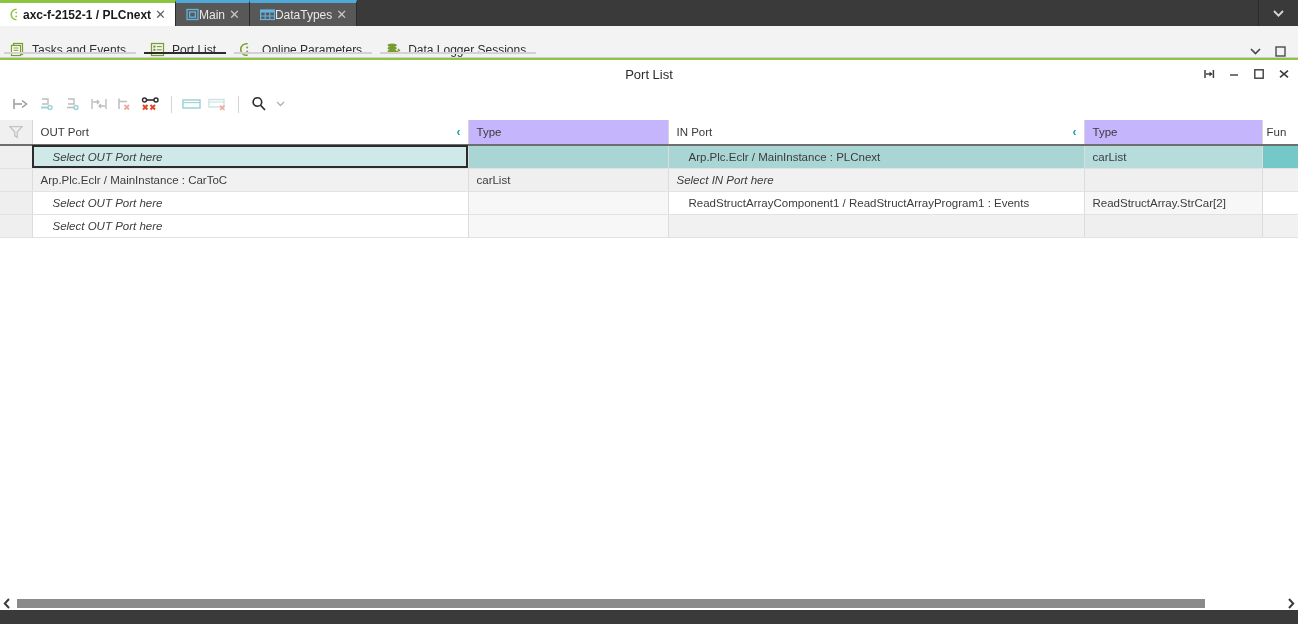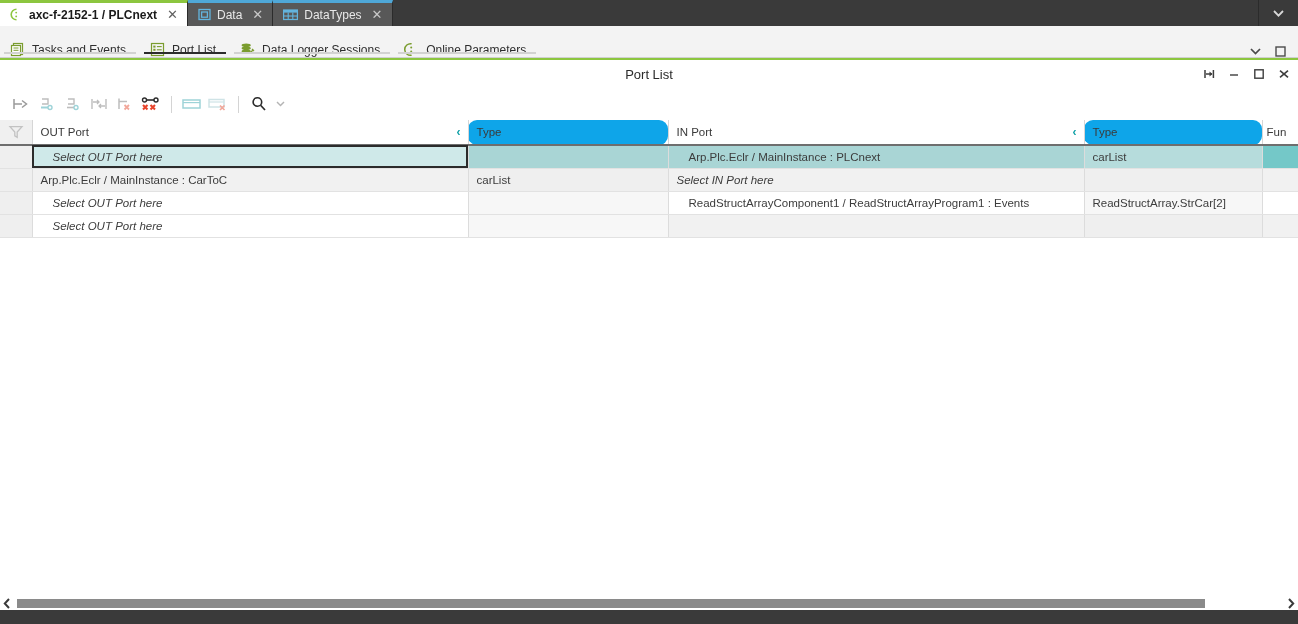--- a/index.html
+++ b/index.html
@@ -18,21 +18,21 @@
   .tabbar {
     height: 26px;
     background: #3a3a3a;
     display: flex;
     align-items: stretch;
     position: relative;
   }
   .tab {
     display: flex;
     align-items: center;
-    gap: 6px;
+    gap: 0;
     padding: 0 9px 0 10px;
     height: 26px;
     position: relative;
     cursor: default;
     border-right: 1px solid #2b2b2b;
   }
   .tab.active-green {
     background: #ffffff;
     color: #1a1a1a;
     font-weight: bold;
@@ -187,21 +187,21 @@
     text-align: left;
     padding: 0 8px;
     border-bottom: 2px solid #6e6e6e;
     border-right: 1px solid #d6d6d6;
     color: #3a3a3a;
     position: relative;
     overflow: hidden;
     white-space: nowrap;
   }
   th.hdr-main { background: #ffffff; font-weight: bold; color: #1f1f1f; }
-  th.hdr-type { background: #0ea5e9; color: #555; border-radius: 9px; }
+  th.hdr-type { background: #c4b5fd; color: #555; }
   th.hdr-rownum { background: #f0f0f0; padding: 0; text-align: center; }
   th .chev {
     position: absolute;
     right: 7px;
     top: 50%;
     transform: translateY(-50%);
     color: #12a2a8;
     font-size: 12px;
     font-weight: bold;
   }
@@ -292,21 +292,21 @@
     <span class="tab-close">✕</span>
   </div>
 
   <div class="tab inactive-blue">
     <span>
       <svg width="13" height="13" viewBox="0 0 13 13">
         <rect x="1" y="1.5" width="11" height="10" fill="none" stroke="#63b4de" stroke-width="1.3"></rect>
         <rect x="3.6" y="4" width="5.8" height="5.2" fill="none" stroke="#63b4de" stroke-width="1.3"></rect>
       </svg>
     </span>
-    <span class="tab-label">Data</span>
+    <span class="tab-label">Main</span>
     <span class="tab-close">✕</span>
   </div>
 
   <div class="tab inactive-blue">
     <span>
       <svg width="15" height="12" viewBox="0 0 15 12">
         <rect x="0.6" y="1" width="13.8" height="9.5" fill="none" stroke="#63b4de" stroke-width="1.2"></rect>
         <rect x="0.6" y="1" width="13.8" height="2.6" fill="#63b4de"></rect>
         <line x1="5.2" y1="3.6" x2="5.2" y2="10.5" stroke="#63b4de" stroke-width="1.1"></line>
         <line x1="9.8" y1="3.6" x2="9.8" y2="10.5" stroke="#63b4de" stroke-width="1.1"></line>
@@ -354,38 +354,38 @@
         <line x1="6.9" y1="7.8" x2="11.7" y2="7.8" stroke="#7a9c2e" stroke-width="1.1"></line>
         <line x1="6.9" y1="11" x2="11.7" y2="11" stroke="#7a9c2e" stroke-width="1.1"></line>
       </svg>
     </span>
     <span>Port List</span>
   </div>
 
   <div class="subtab">
     <span>
       <svg width="15" height="15" viewBox="0 0 15 15">
+        <path d="M7.6 1.8 A5.8 5.8 0 1 0 7.6 13.2" fill="none" stroke="#7a9c2e" stroke-width="1.5"></path>
+        <circle cx="7.2" cy="5.4" r="1" fill="#7a9c2e"></circle>
+        <circle cx="7.2" cy="9.4" r="1" fill="#7a9c2e"></circle>
+      </svg>
+    </span>
+    <span>Online Parameters</span>
+  </div>
+
+  <div class="subtab">
+    <span>
+      <svg width="15" height="15" viewBox="0 0 15 15">
         <ellipse cx="6.2" cy="3.2" rx="4.6" ry="1.8" fill="#7a9c2e"></ellipse>
         <ellipse cx="6.2" cy="6.3" rx="4.6" ry="1.8" fill="#7a9c2e"></ellipse>
         <ellipse cx="6.2" cy="9.4" rx="4.6" ry="1.8" fill="#7a9c2e"></ellipse>
         <path d="M10.5 10.5 L13.5 7.5 M12 7 L14 9" stroke="#7a9c2e" stroke-width="1.3" fill="none"></path>
       </svg>
     </span>
     <span>Data Logger Sessions</span>
-  </div>
-
-  <div class="subtab">
-    <span>
-      <svg width="15" height="15" viewBox="0 0 15 15">
-        <path d="M7.6 1.8 A5.8 5.8 0 1 0 7.6 13.2" fill="none" stroke="#7a9c2e" stroke-width="1.5"></path>
-        <circle cx="7.2" cy="5.4" r="1" fill="#7a9c2e"></circle>
-        <circle cx="7.2" cy="9.4" r="1" fill="#7a9c2e"></circle>
-      </svg>
-    </span>
-    <span>Online Parameters</span>
   </div>
 
   <div class="subbar-right">
     <span>
       <svg width="11" height="7" viewBox="0 0 11 7">
           <path d="M1 1 L5.5 5.6 L10 1" fill="none" stroke="#4a4a4a" stroke-width="1.7"></path>
         </svg>
     </span>
     <span>
       <svg width="11" height="11" viewBox="0 0 11 11">

